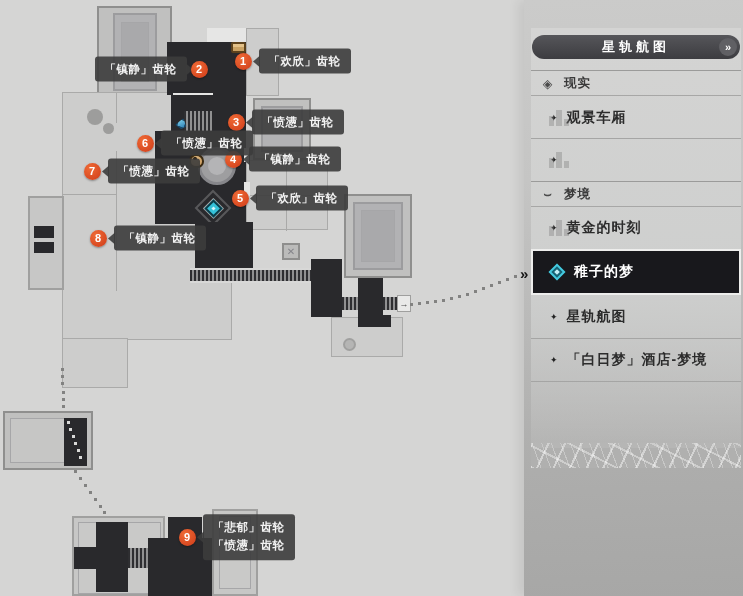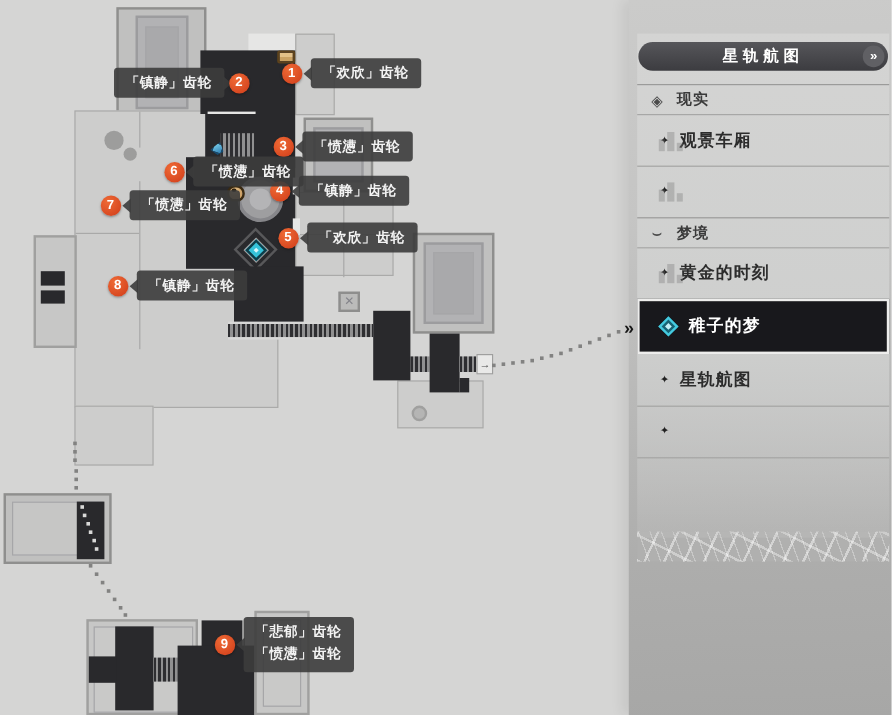--- a/index.html
+++ b/index.html
@@ -317,17 +317,18 @@
         <span class="lbl">稚子的梦</span>
       </div>
 
       <div class="row" style="top:267px;">
         <span class="bullet">✦</span>
         <span>星轨航图</span>
       </div>
       <div class="hr" style="top:310px;"></div>
       <div class="row" style="top:310px;">
         <span class="bullet">✦</span>
+        <span>「白日梦」酒店-梦境</span>
       </div>
       <div class="hr" style="top:353px;"></div>
     </div>
   </div>
 </div>
 
 </body></html>

